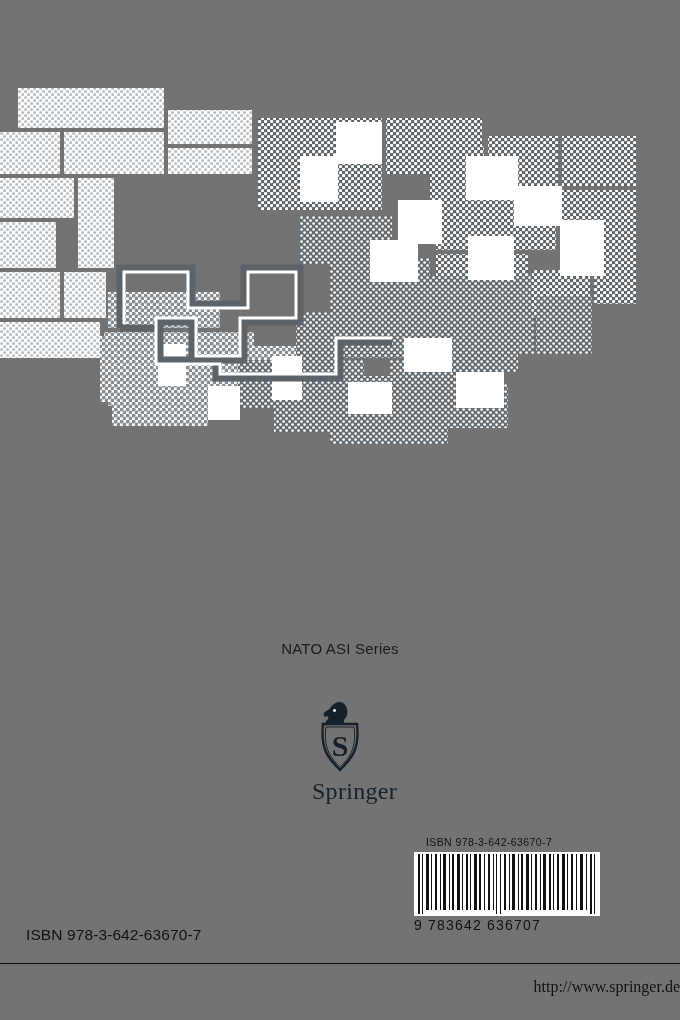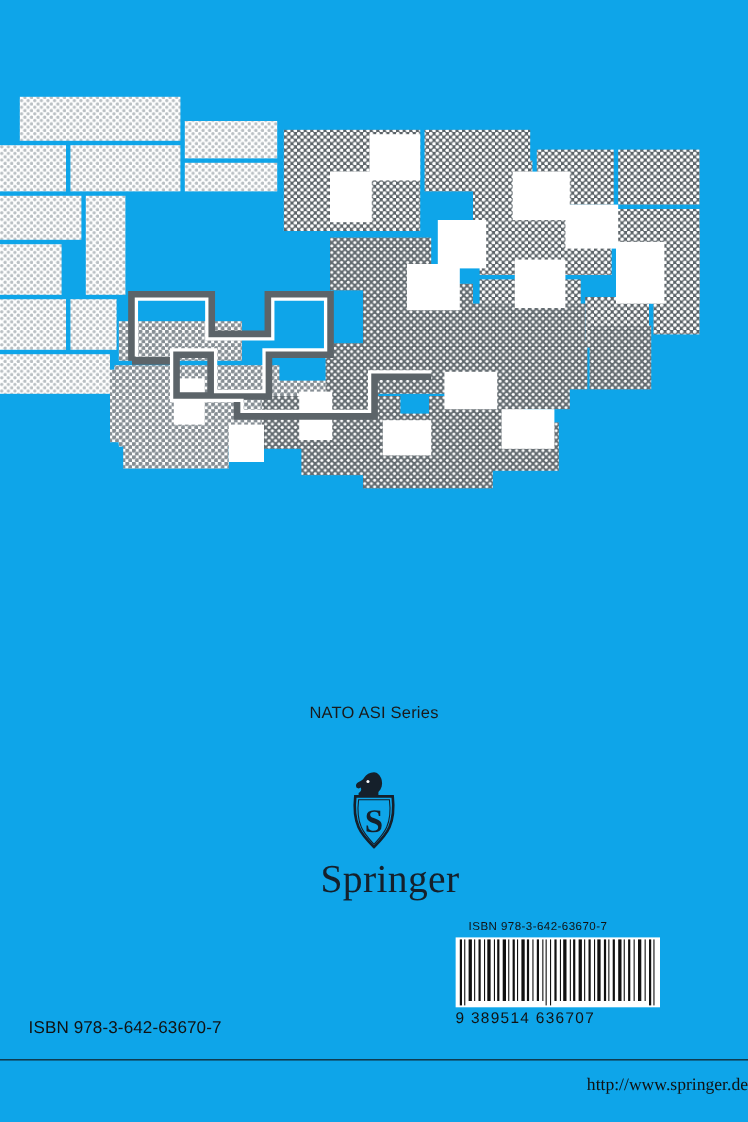--- a/index.html
+++ b/index.html
@@ -13,21 +13,21 @@
     position: relative;
     font-family: "Liberation Sans", sans-serif;
     overflow: hidden;
   }
 
   .page {
     position: absolute;
     left: 0; top: 0;
     width: 680px;
     height: 1020px;
-    background: #0ea5e9;
+    background: #737373;
     box-sizing: border-box;
   }
 
   
   .artwork {
     position: absolute;
     left: 0;
     top: 60px;
     width: 680px;
     height: 400px;
@@ -54,21 +54,21 @@
     width: 680px;
     text-align: center;
   }
   .logo-mark {
     display: block;
     margin: 0 auto;
   }
   .logo-word {
     margin-top: 4px;
     font-family: "Liberation Serif", serif;
-    font-size: 36px;
+    font-size: 24px;
     color: #15202b;
     letter-spacing: 0.3px;
     padding-left: 29px;
   }
 
   
   .barcode-block {
     position: absolute;
     left: 414px;
     top: 836px;
@@ -291,21 +291,21 @@
         <rect x="148" y="2" width="3" height="56"></rect>
         <rect x="153" y="2" width="1" height="56"></rect>
         <rect x="157" y="2" width="2" height="56"></rect>
         <rect x="162" y="2" width="1" height="56"></rect>
         <rect x="166" y="2" width="3" height="56"></rect>
         <rect x="172" y="2" width="1" height="56"></rect>
         <rect x="176" y="2" width="2" height="60"></rect>
         <rect x="180" y="2" width="1" height="60"></rect>
       </g>
     </svg>
-    <div class="barcode-digits">9 389514 636707</div>
+    <div class="barcode-digits">9 783642 636707</div>
   </div>
 
   <div class="isbn-bottom">ISBN 978-3-642-63670-7</div>
 
   <div class="bottom-rule"></div>
 
   <div class="url">http://www.springer.de</div>
 
 </div>
 

